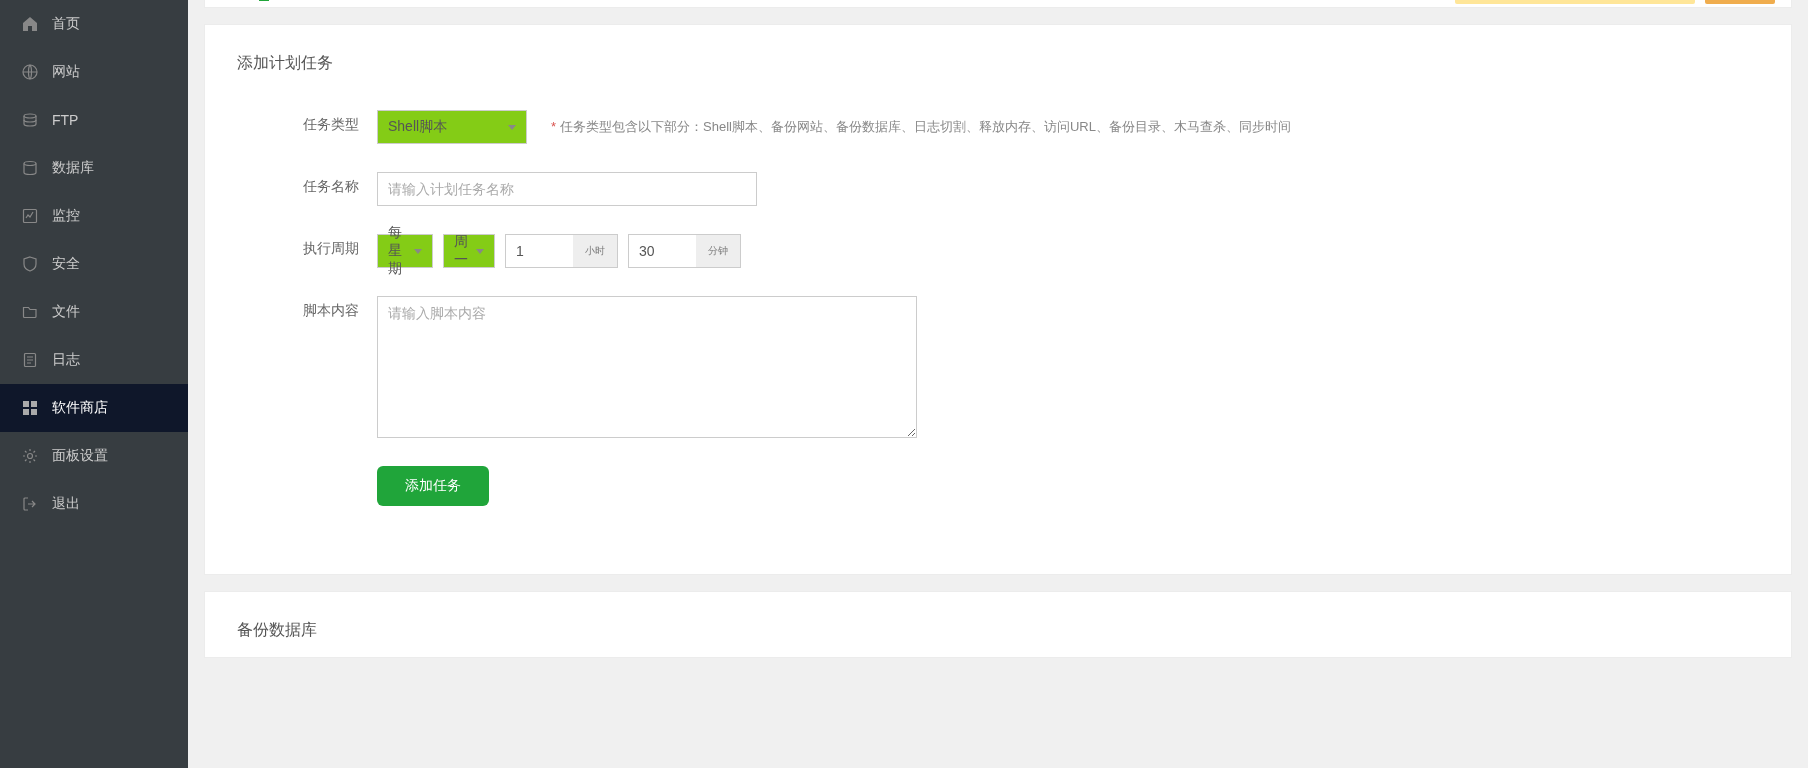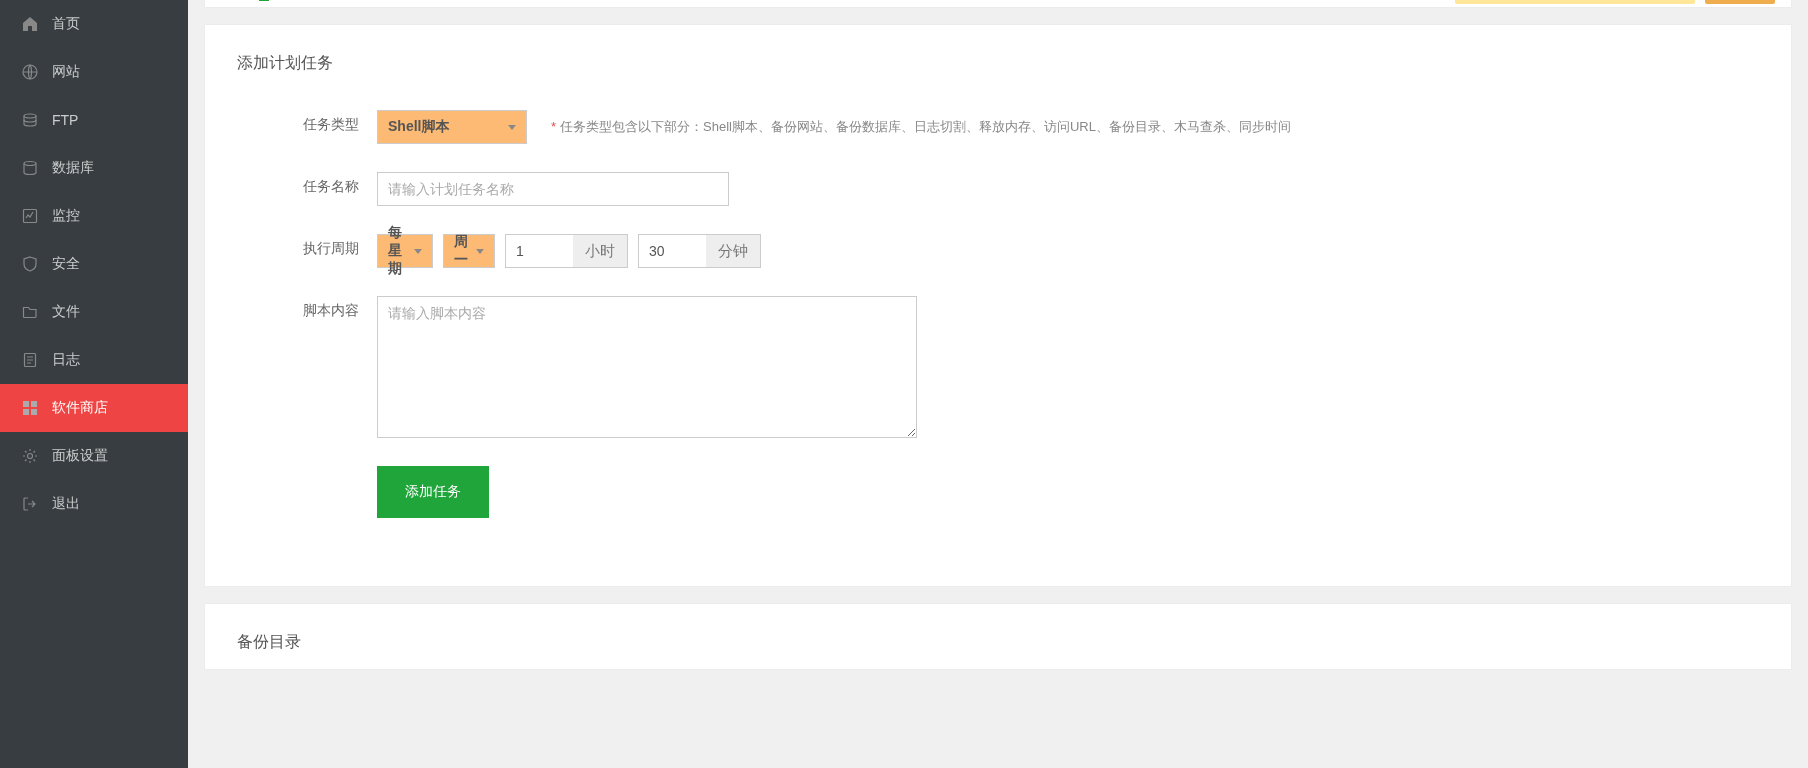--- a/index.html
+++ b/index.html
@@ -18,21 +18,21 @@
   .sidebar-item {
     display: flex;
     align-items: center;
     padding: 0 22px;
     height: 48px;
     color: #ccc;
     cursor: pointer;
     font-size: 14px;
   }
   .sidebar-item.active { background: #2b3033; color: #fff; }
-  .sidebar-item.highlighted { background: #ef4444; color: #fff; }
+  .sidebar-item.highlighted { background: #0f172a; color: #fff; }
   .sidebar-icon {
     width: 16px;
     height: 16px;
     margin-right: 14px;
     display: inline-flex;
     align-items: center;
     justify-content: center;
     color: #888;
     flex-shrink: 0;
   }
@@ -70,65 +70,64 @@
     color: #666;
     font-size: 14px;
     flex-shrink: 0;
   }
   .form-controls { display: flex; align-items: center; flex-wrap: wrap; gap: 10px; }
   .select-box {
     display: inline-flex;
     align-items: center;
     justify-content: space-between;
     border: 1px solid #ccc;
-    background: #fdba74;
+    background: #84cc16;
     height: 34px;
     padding: 0 10px;
     font-size: 14px;
     color: #555;
     cursor: pointer;
-    font-weight: bold;
   }
   .select-box.w150 { width: 150px; }
   .select-box.w76 { width: 56px; }
   .select-box.w64 { width: 52px; }
   .caret-down {
     width: 0; height: 0;
     border-left: 4px solid transparent;
     border-right: 4px solid transparent;
     border-top: 5px solid #888;
     margin-left: 8px;
   }
   .text-input {
     border: 1px solid #ccc;
     height: 34px;
     padding: 0 10px;
     font-size: 14px;
     color: #555;
     outline: none;
   }
-  .text-input.w380 { width: 352px; }
+  .text-input.w380 { width: 380px; }
   .number-input {
     border: 1px solid #ccc;
     height: 34px;
     padding: 0 10px;
     font-size: 14px;
     color: #555;
     outline: none;
     width: 78px;
   }
   .unit-box {
     background: #eee;
     border: 1px solid #ccc;
     border-left: none;
     height: 34px;
     display: inline-flex;
     align-items: center;
     padding: 0 12px;
-    font-size: 15px;
+    font-size: 10px;
     color: #777;
     margin-left: -10px;
   }
   .input-pair { display: inline-flex; align-items: center; }
   .hint {
     color: #888;
     font-size: 13px;
     margin-left: 14px;
   }
   .hint .star { color: #d9534f; margin-right: 4px; }
@@ -140,25 +139,25 @@
     font-size: 14px;
     color: #c2410c;
     outline: none;
     resize: both;
     font-family: inherit;
   }
   .btn-primary {
     background: #20a53a;
     color: #fff;
     border: none;
-    height: 52px;
+    height: 40px;
     padding: 0 28px;
     font-size: 14px;
     cursor: pointer;
-    border-radius: 0;
+    border-radius: 6px;
   }
   ::placeholder { color: #aaa; }
 </style>
 </head>
 <body>
 
 <div class="layout">
   <nav class="sidebar">
     <div class="sidebar-item">
       <span class="sidebar-icon">
@@ -321,16 +320,16 @@
 
       <div class="form-row">
         <span class="form-label"></span>
         <div class="form-controls">
           <button class="btn-primary">添加任务</button>
         </div>
       </div>
     </section>
 
     <section class="panel" style="padding-bottom:16px;">
-      <h2 class="panel-title" style="margin-bottom:0;">备份目录</h2>
+      <h2 class="panel-title" style="margin-bottom:0;">备份数据库</h2>
     </section>
   </main>
 </div>
 
 </body></html>

